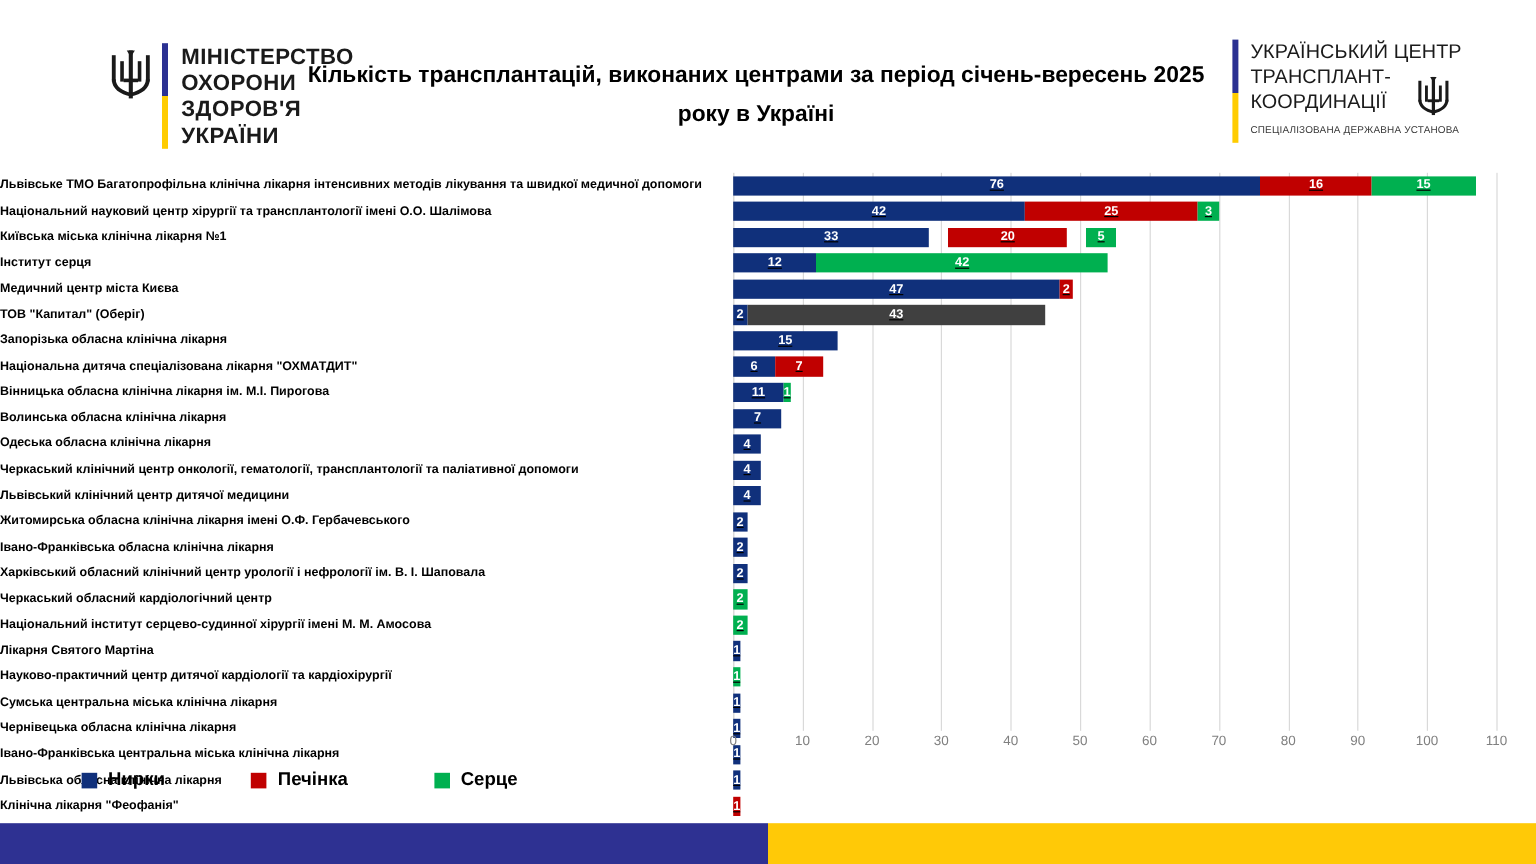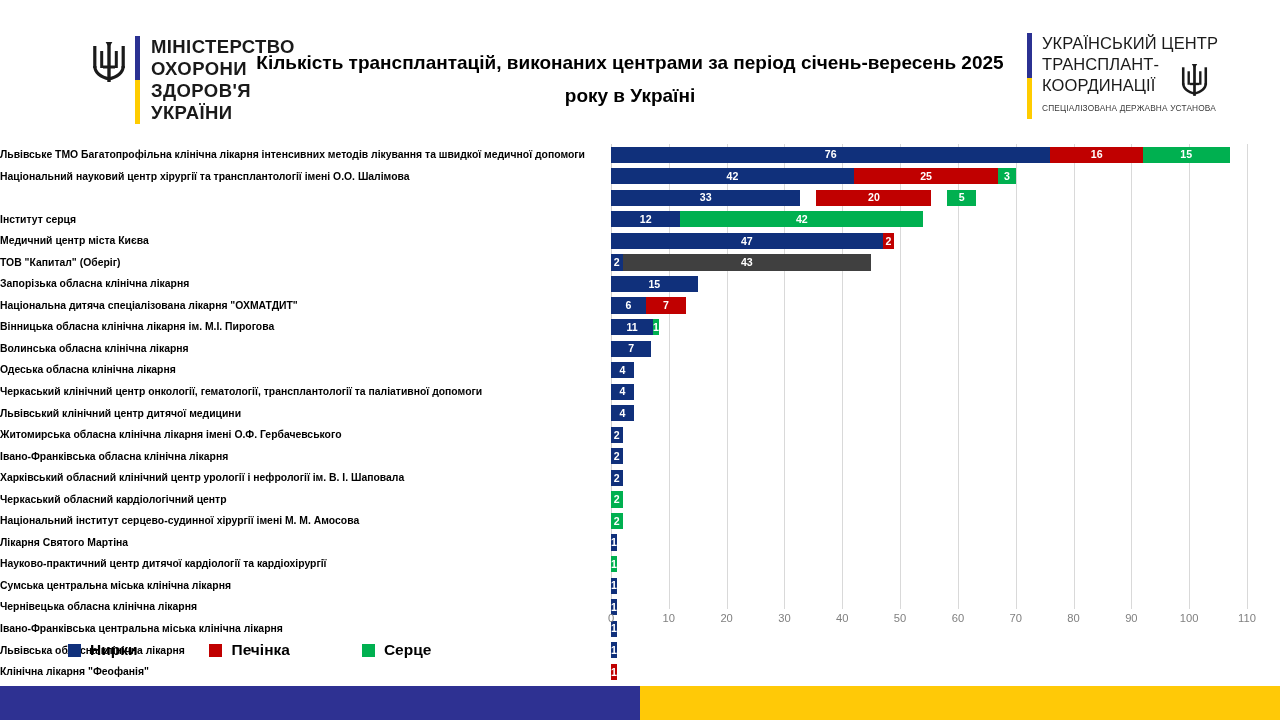--- a/index.html
+++ b/index.html
@@ -154,20 +154,21 @@
     display: flex;
     align-items: stretch;
   }
   .seg {
     position: relative;
     height: 100%;
     display: flex;
     align-items: center;
     justify-content: center;
     box-sizing: border-box;
+    text-decoration: underline;
   }
   .seg span {
     font-family: "Liberation Sans", sans-serif;
     font-size: 10.6px;
     font-weight: 700;
     color: #ffffff;
     line-height: 1;
     white-space: nowrap;
   }
 
@@ -314,21 +315,22 @@
           </div>
           <div class="seg" style="width: 144.545px; background: rgb(192, 0, 0);">
             <span>25</span>
           </div>
           <div class="seg" style="width: 17.3455px; background: rgb(0, 176, 80);">
             <span>3</span>
           </div>
         </div>
       </div>
       <div class="row">
-        <div class="bar-track" style="width: 365px; gap: 16px;">
+        <div class="cat-label">Київська міська клінічна лікарня №1</div>
+        <div class="bar-track" style="width: 319px; gap: 16px;">
           <div class="seg" style="width: 190.8px; background: rgb(16, 48, 123);">
             <span>33</span>
           </div>
           <div class="seg" style="width: 115.636px; background: rgb(192, 0, 0);">
             <span>20</span>
           </div>
           <div class="seg" style="width: 28.9091px; background: rgb(0, 176, 80);">
             <span>5</span>
           </div>
         </div>

